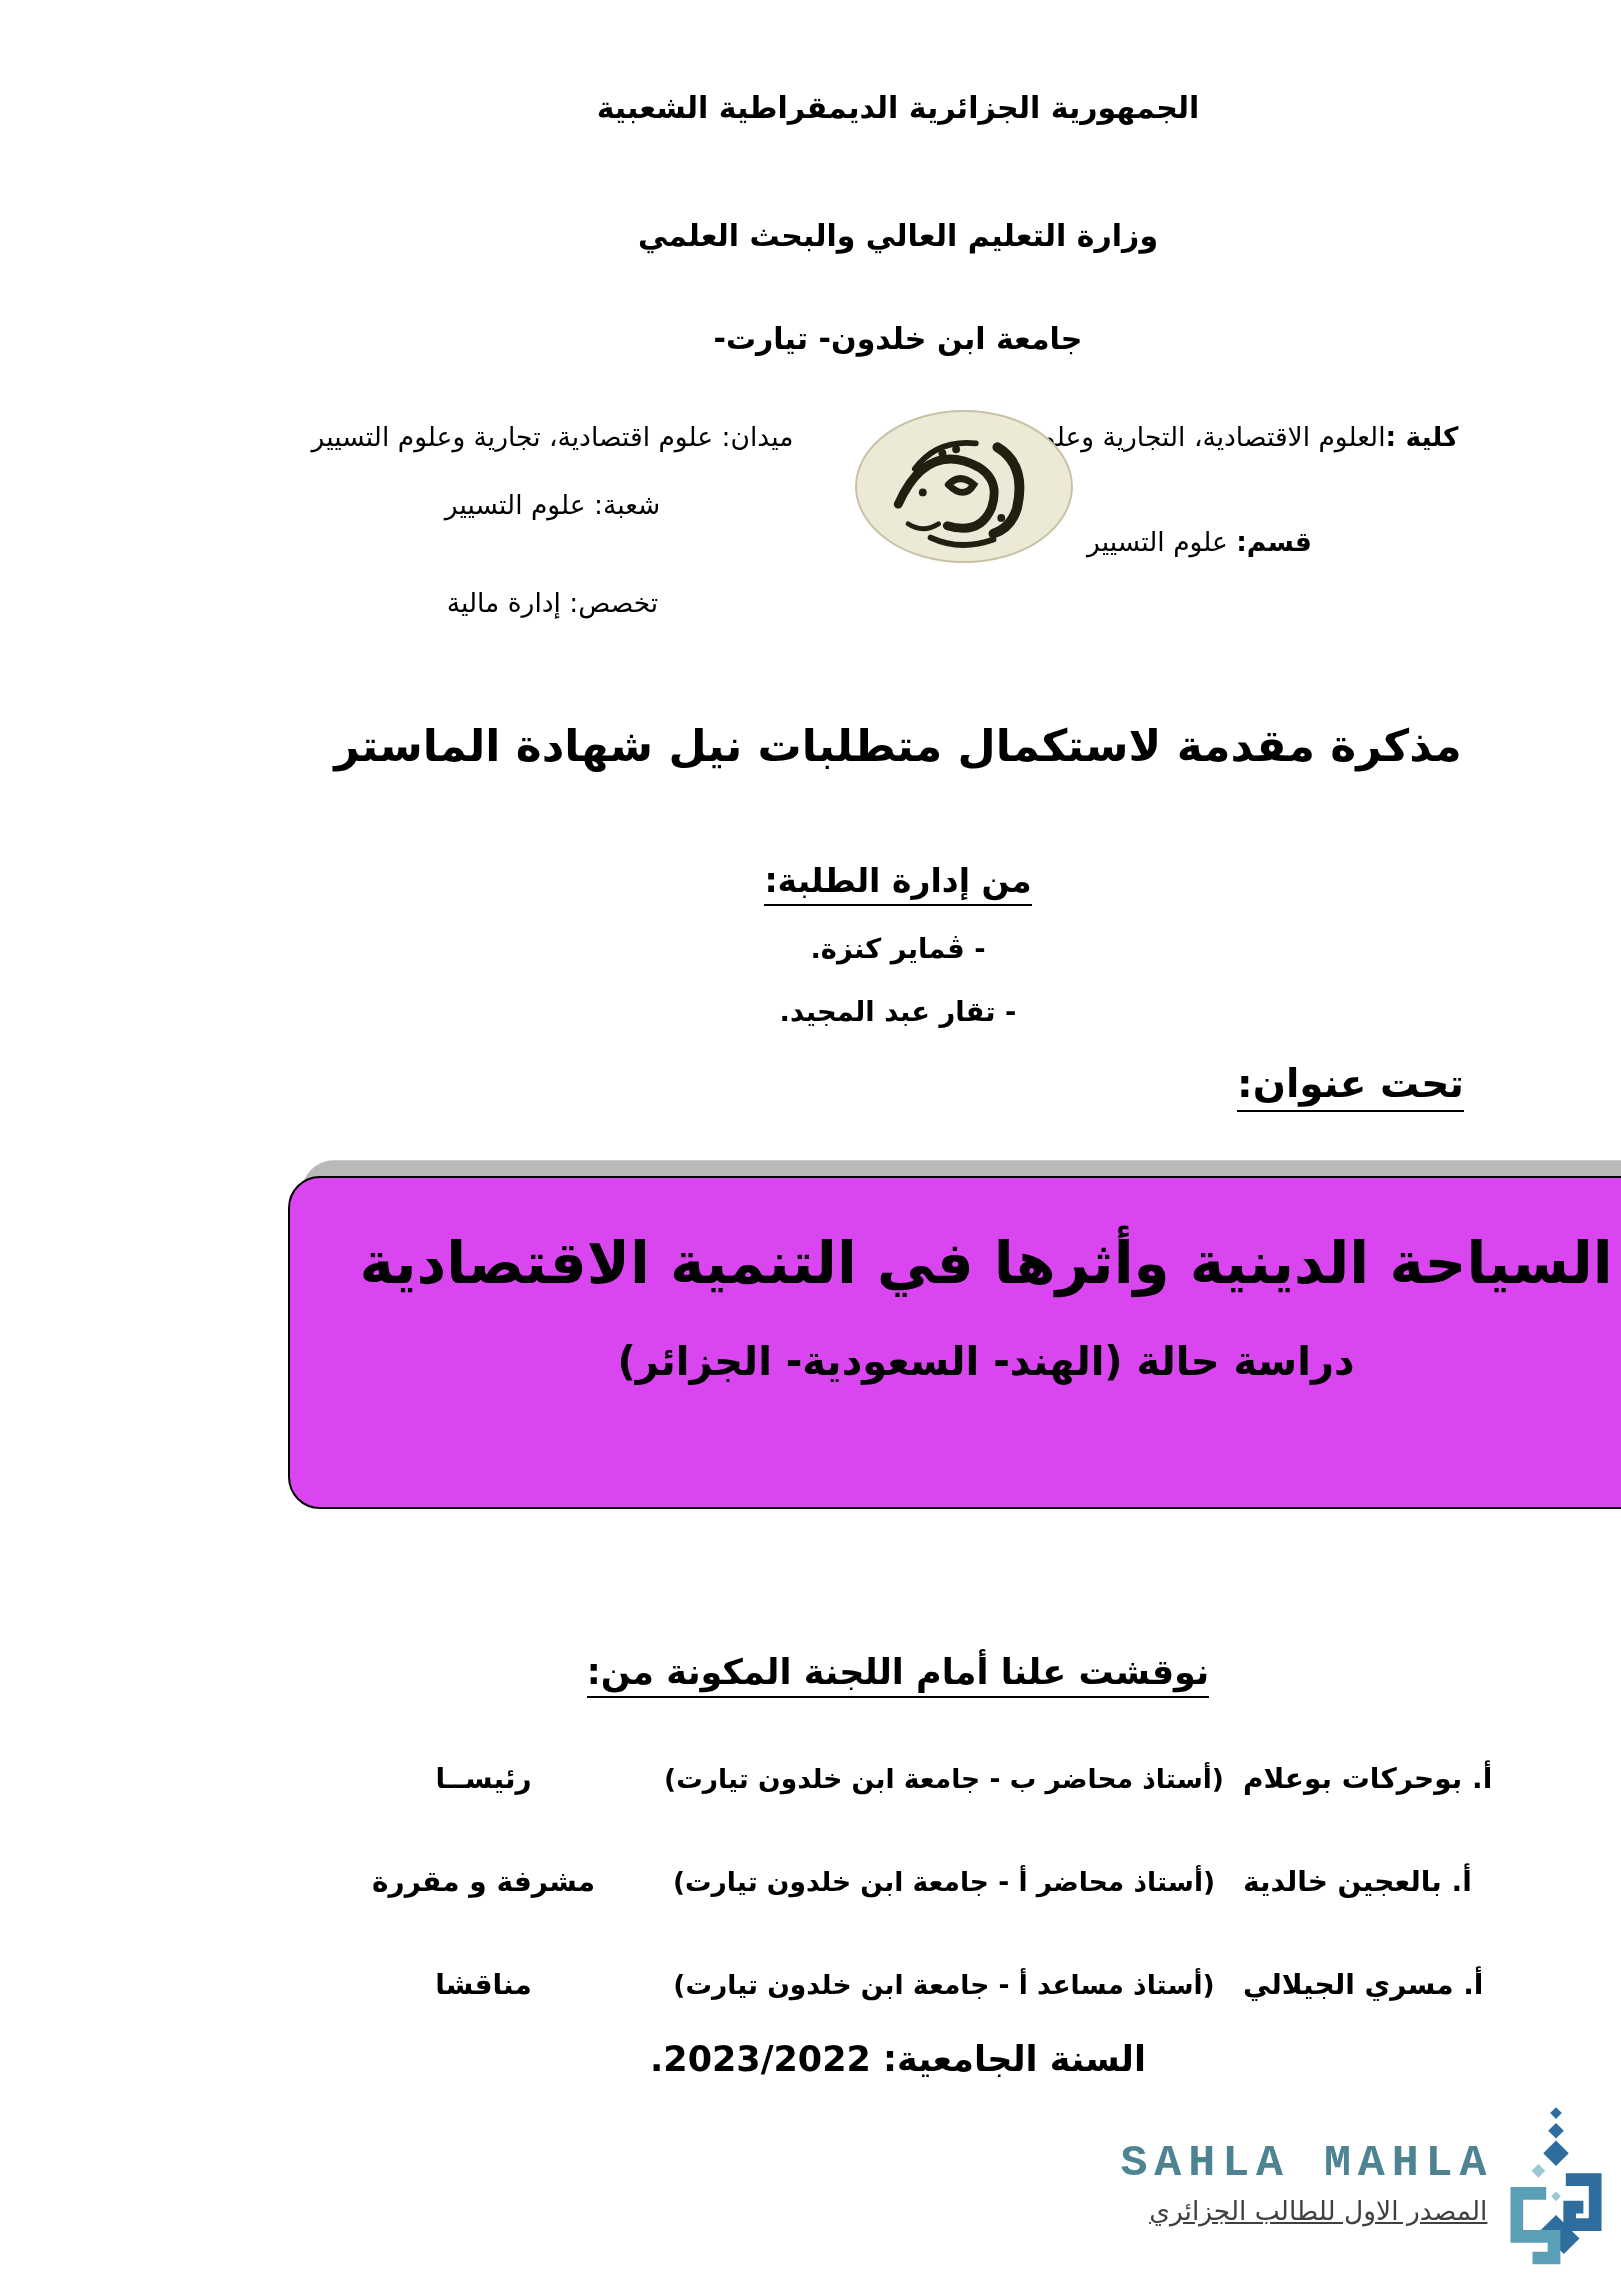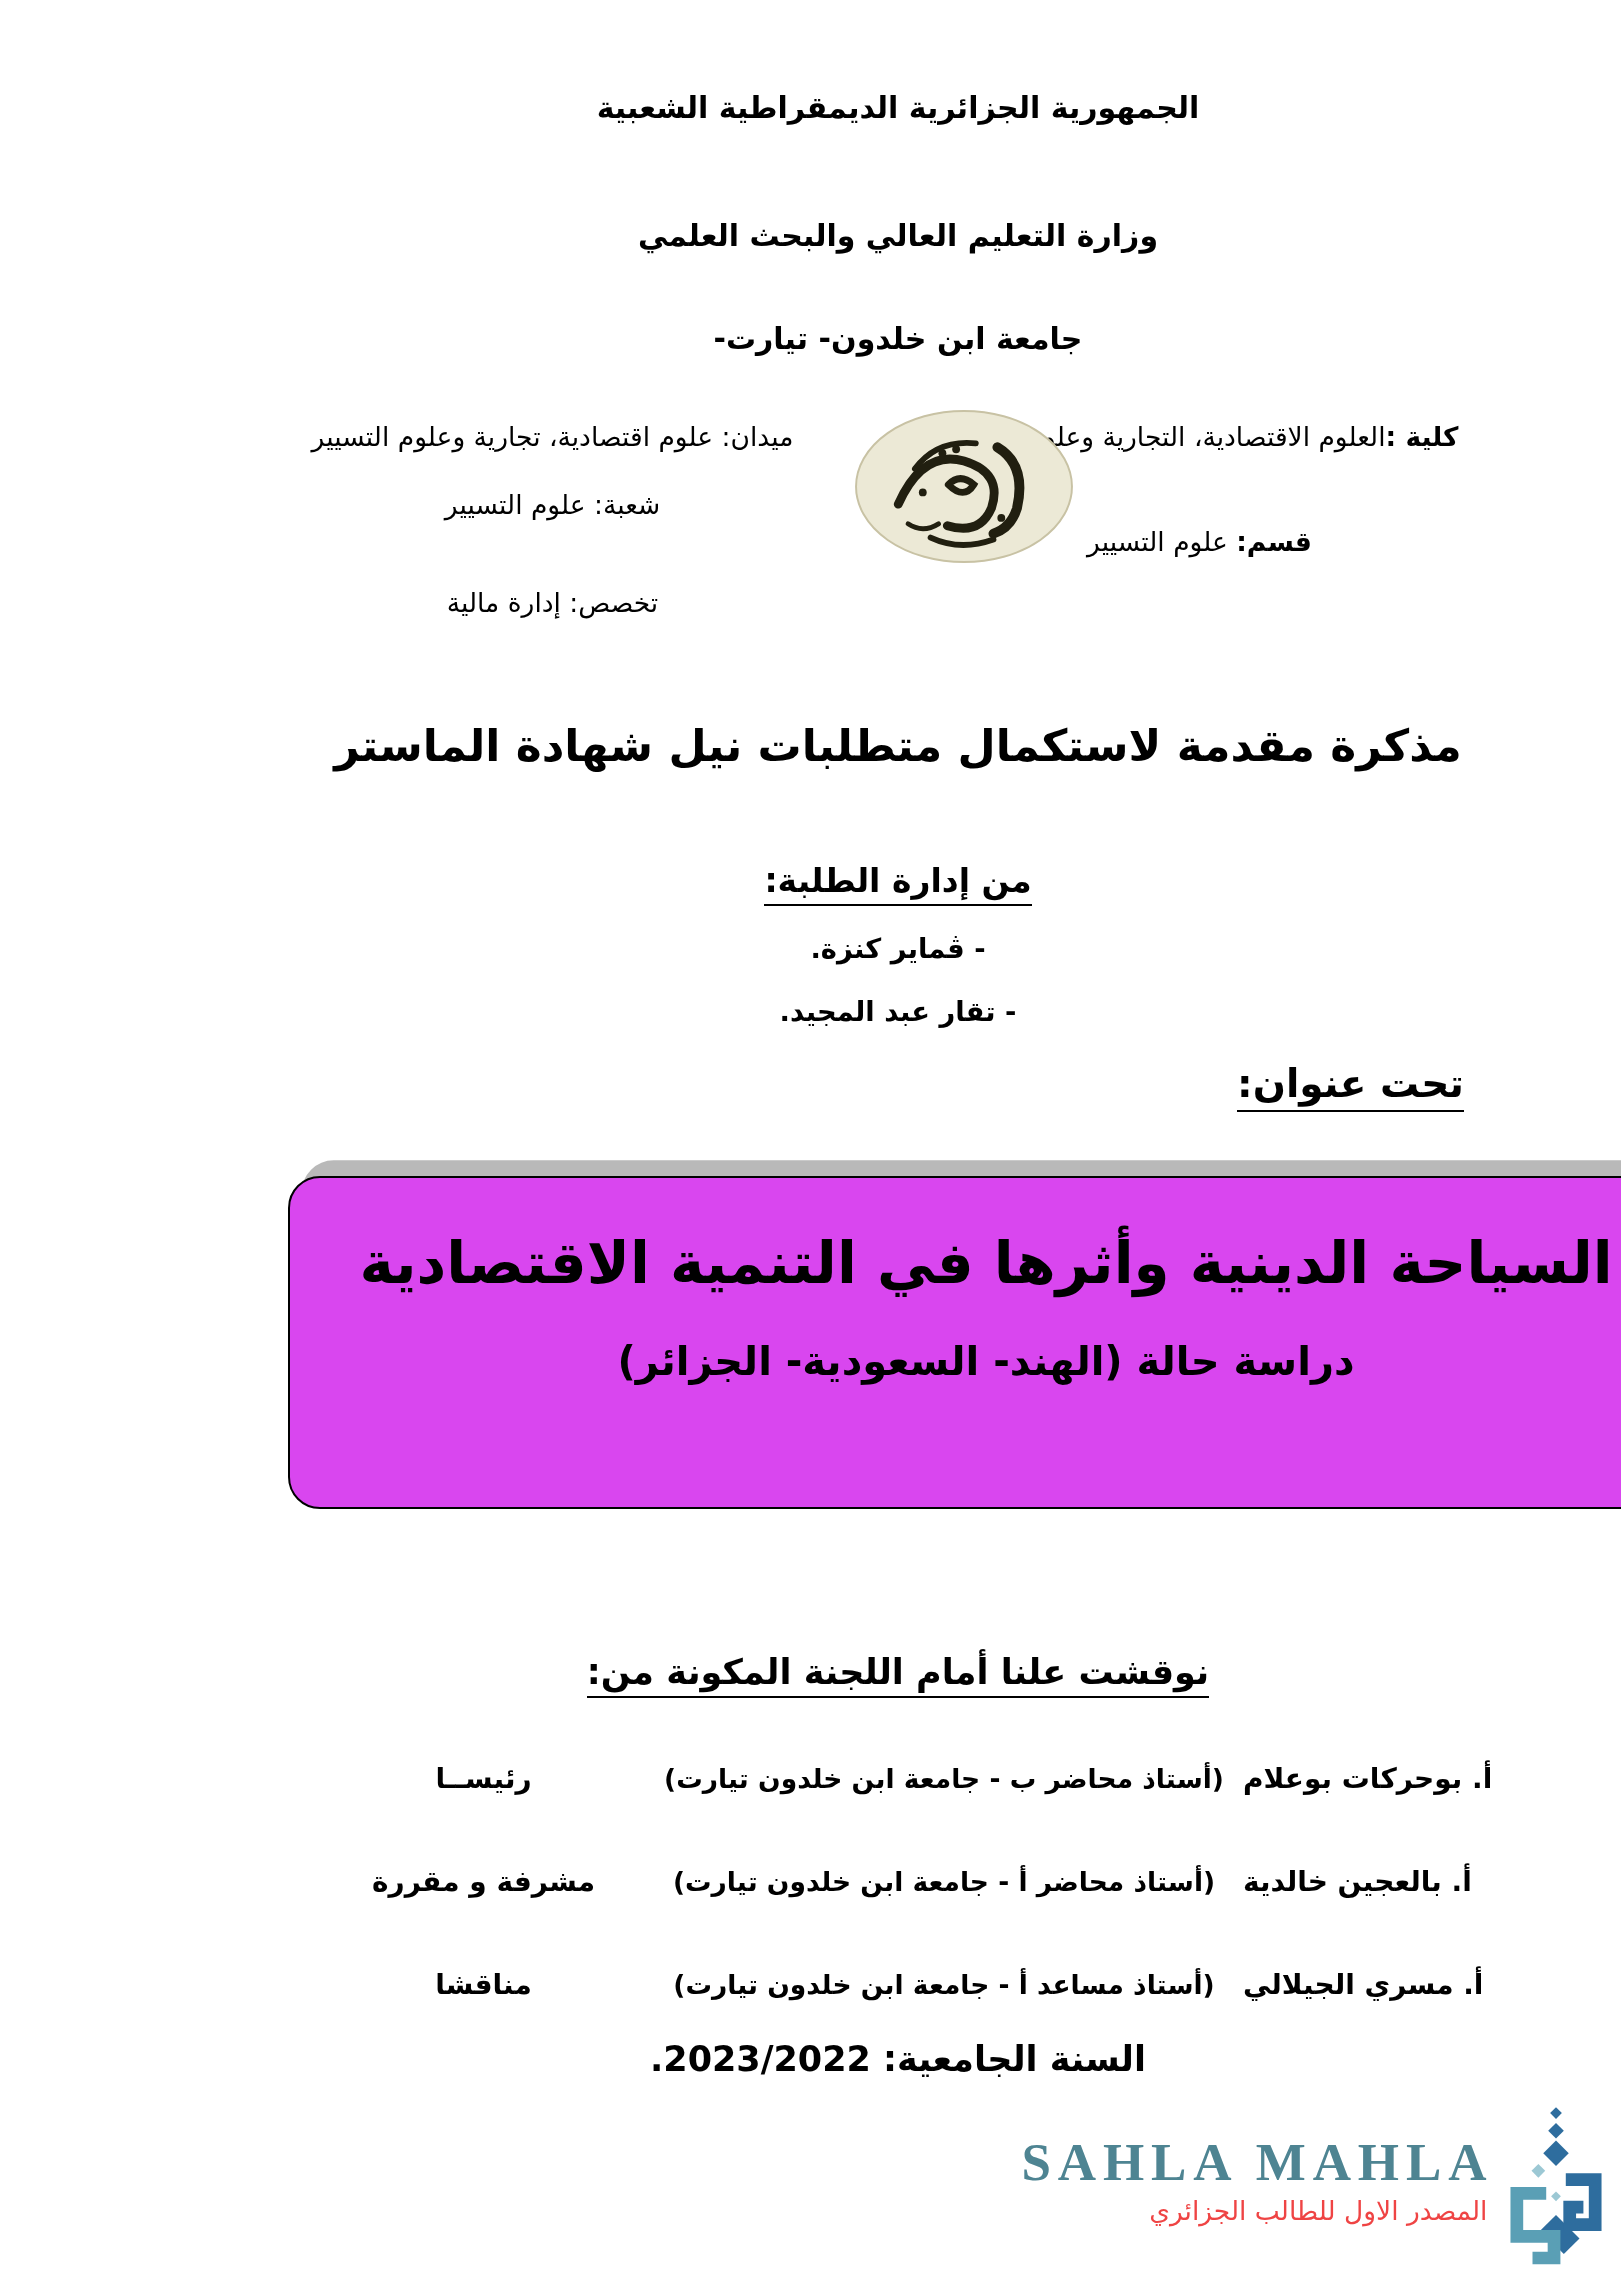--- a/index.html
+++ b/index.html
@@ -58,23 +58,23 @@
     font-weight:bold;
   }
   .c-name{font-size:28px;text-align:left;}
   .c-rank{font-size:26.5px;text-align:center;}
   .c-role{font-size:28px;text-align:center;}
 
   .year{top:2039px;font-size:35px;font-weight:bold;}
 
   .sahla{top:2105px;right:17.6px;width:470px;height:172px;direction:ltr;}
   .sahla-word{
-    position:absolute;top:27px;right:110px;
-    font-family:Liberation Serif, serif;
-    font-weight:bold;font-size:53px;letter-spacing:6.9px;
+    position:absolute;top:33px;right:110px;
+    font-family:Liberation Mono, monospace;
+    font-weight:bold;font-size:45px;letter-spacing:6.9px;
     white-space:nowrap;
   }
   .sahla-tag{
     position:absolute;top:90px;right:116px;
     font-size:26.5px;letter-spacing:1px;direction:rtl;
     white-space:nowrap;
   }
   .sahla-icon{position:absolute;top:0;right:0;}
 </style>
 </head>
@@ -153,21 +153,21 @@
       <div class="c-name">أ. مسري الجيلالي</div>
       <div class="c-rank">(أستاذ مساعد أ - جامعة ابن خلدون تيارت)</div>
       <div class="c-role">مناقشا</div>
     </div>
   </div>
 
   <div class="abs center year">السنة الجامعية: 2023/2022.</div>
 
   <div class="abs sahla">
     <div class="sahla-word" style="color:#4e8492;">SAHLA MAHLA</div>
-    <div class="sahla-tag" style="color:#ef4444;">المصدر الاول للطالب الجزائري</div>
+    <div class="sahla-tag" style="color:#404040;text-decoration:underline;">المصدر الاول للطالب الجزائري</div>
     <div class="sahla-icon">
       <svg width="94" height="165" viewBox="0 0 96 168">
         <g fill="#2e6d9e">
           <path d="M48 2 l6 6 -6 6 -6 -6 z"></path>
           <path d="M48 18 l8 8 -8 8 -8 -8 z"></path>
           <path d="M48 36 l13 13 -13 13 -13 -13 z"></path>
           <path d="M48 112 l24 24 -16 16 -24 -24 z"></path>
         </g>
         <g fill="none" stroke="#2e6d9e" stroke-width="13">
           <path d="M58 76 L88 76 L88 122 L62 122 L62 104 L76 104"></path>

